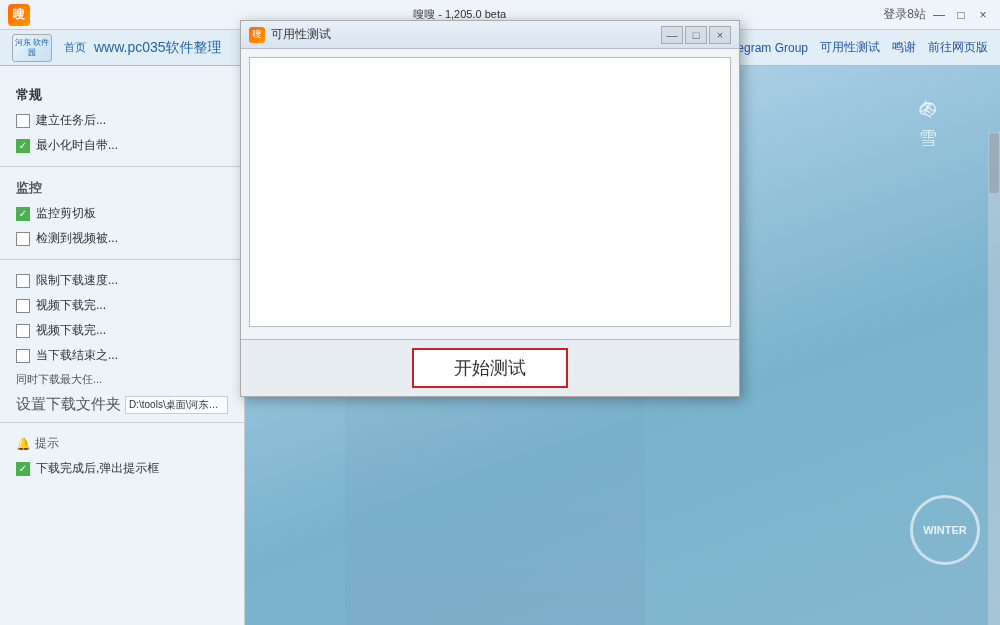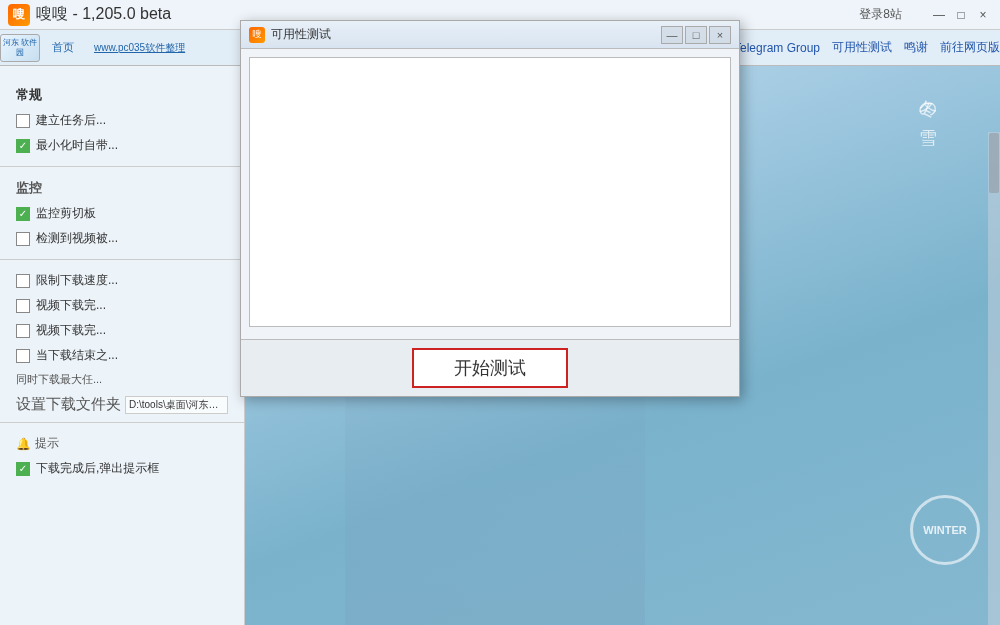--- a/index.html
+++ b/index.html
@@ -37,29 +37,30 @@
       margin-right: 6px;
       display: flex;
       align-items: center;
       justify-content: center;
       color: white;
       font-size: 12px;
       font-weight: bold;
     }
 
     .title-bar-text {
-      font-size: 16px;
+      font-size: 11px;
       color: #333;
       flex: 1;
+      text-align: center;
     }
 
     .title-bar-login {
       font-size: 12px;
       color: #555;
-      margin-right: 28px;
+      margin-right: 4px;
     }
 
     .title-bar-controls {
       display: flex;
       gap: 4px;
     }
 
     .title-bar-btn {
       width: 18px;
       height: 18px;
@@ -70,21 +71,21 @@
       cursor: pointer;
       color: #555;
     }
 
     
     .navbar {
       height: 36px;
       background: rgba(230,240,248,0.9);
       display: flex;
       align-items: center;
-      padding: 0 0;
+      padding: 0 12px;
       border-bottom: 1px solid #bbb;
     }
 
     .nav-logo-area {
       display: flex;
       align-items: center;
       margin-right: 12px;
     }
 
     .nav-logo-img {
@@ -98,21 +99,21 @@
       justify-content: center;
       font-size: 9px;
       color: #555;
       text-align: center;
       line-height: 1.2;
     }
 
     .nav-links {
       display: flex;
       align-items: center;
-      gap: 20px;
+      gap: 8px;
       font-size: 11px;
       color: #444;
     }
 
     .nav-link { cursor: pointer; color: #2266aa; }
 
     .nav-settings-btn {
       background: rgba(200,220,240,0.9);
       border: 1px solid #99b;
       padding: 3px 16px;
@@ -408,21 +409,21 @@
 
   <div class="navbar">
     <div class="nav-logo-area">
       <div class="nav-logo-img">
         <span style="font-size:8px;color:#2266aa;">河东
 软件园</span>
       </div>
     </div>
     <div class="nav-links">
       <span class="nav-link">首页</span>
-      <span style="font-size:10px;color:#2266aa;text-decoration:underline;">www.pc035软件整理</span>
+      <span style="font-size:14px;color:#2266aa;">www.pc035软件整理</span>
     </div>
     <span class="nav-spacer"></span>
     <button class="nav-settings-btn">设置</button>
     <span class="nav-spacer"></span>
     <div class="nav-right-links">
       <span class="nav-right-link">Join Telegram Group</span>
       <span class="nav-right-link">可用性测试</span>
       <span class="nav-right-link">鸣谢</span>
       <span class="nav-right-link">前往网页版</span>
     </div>

